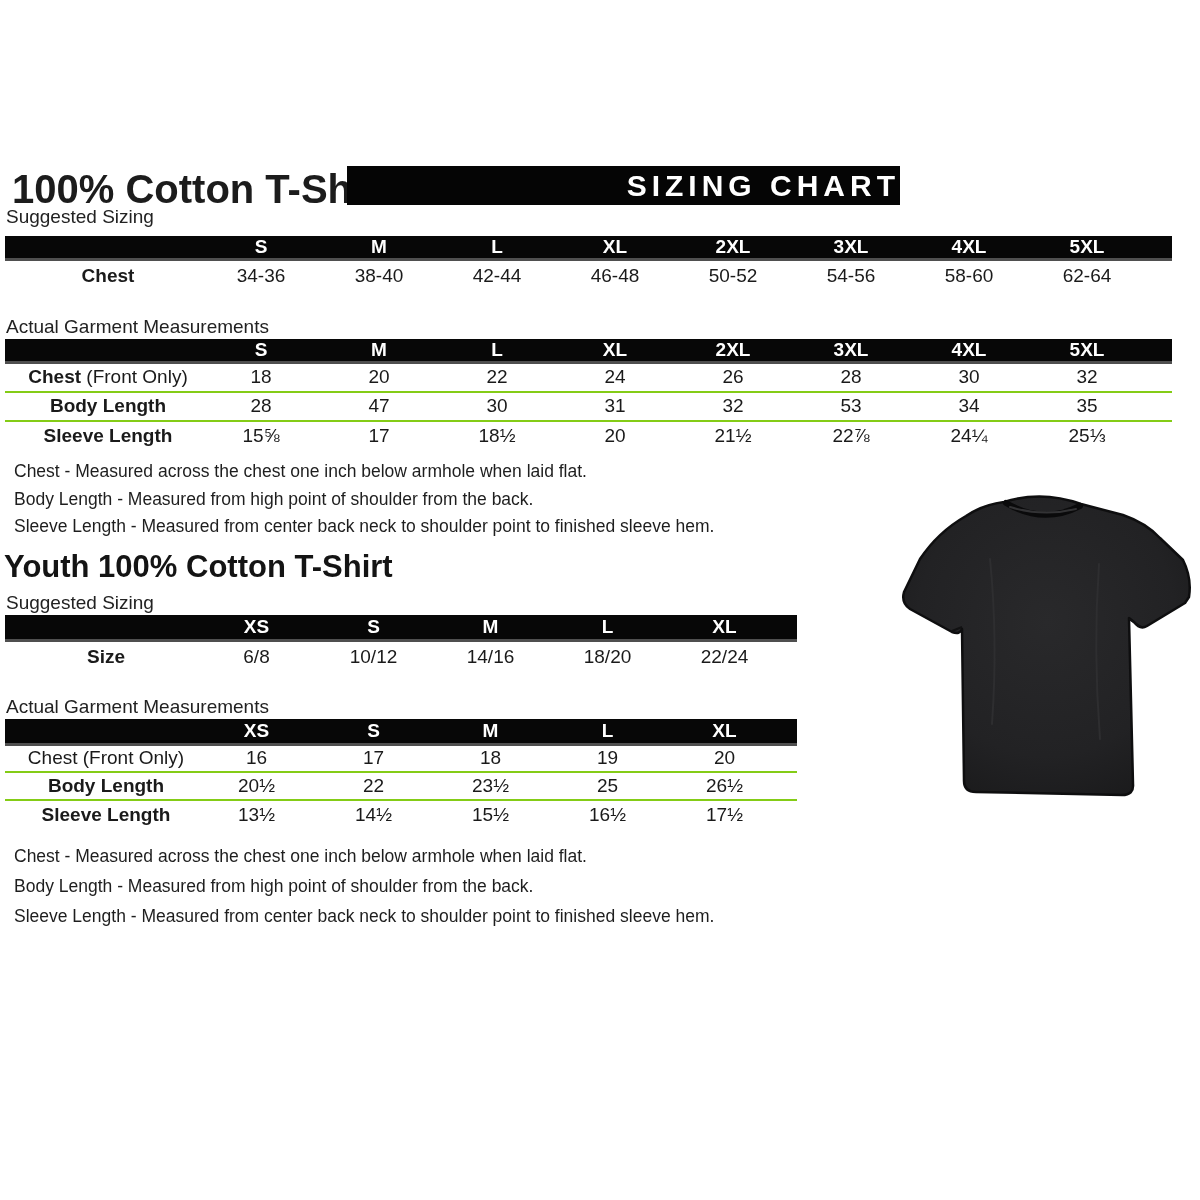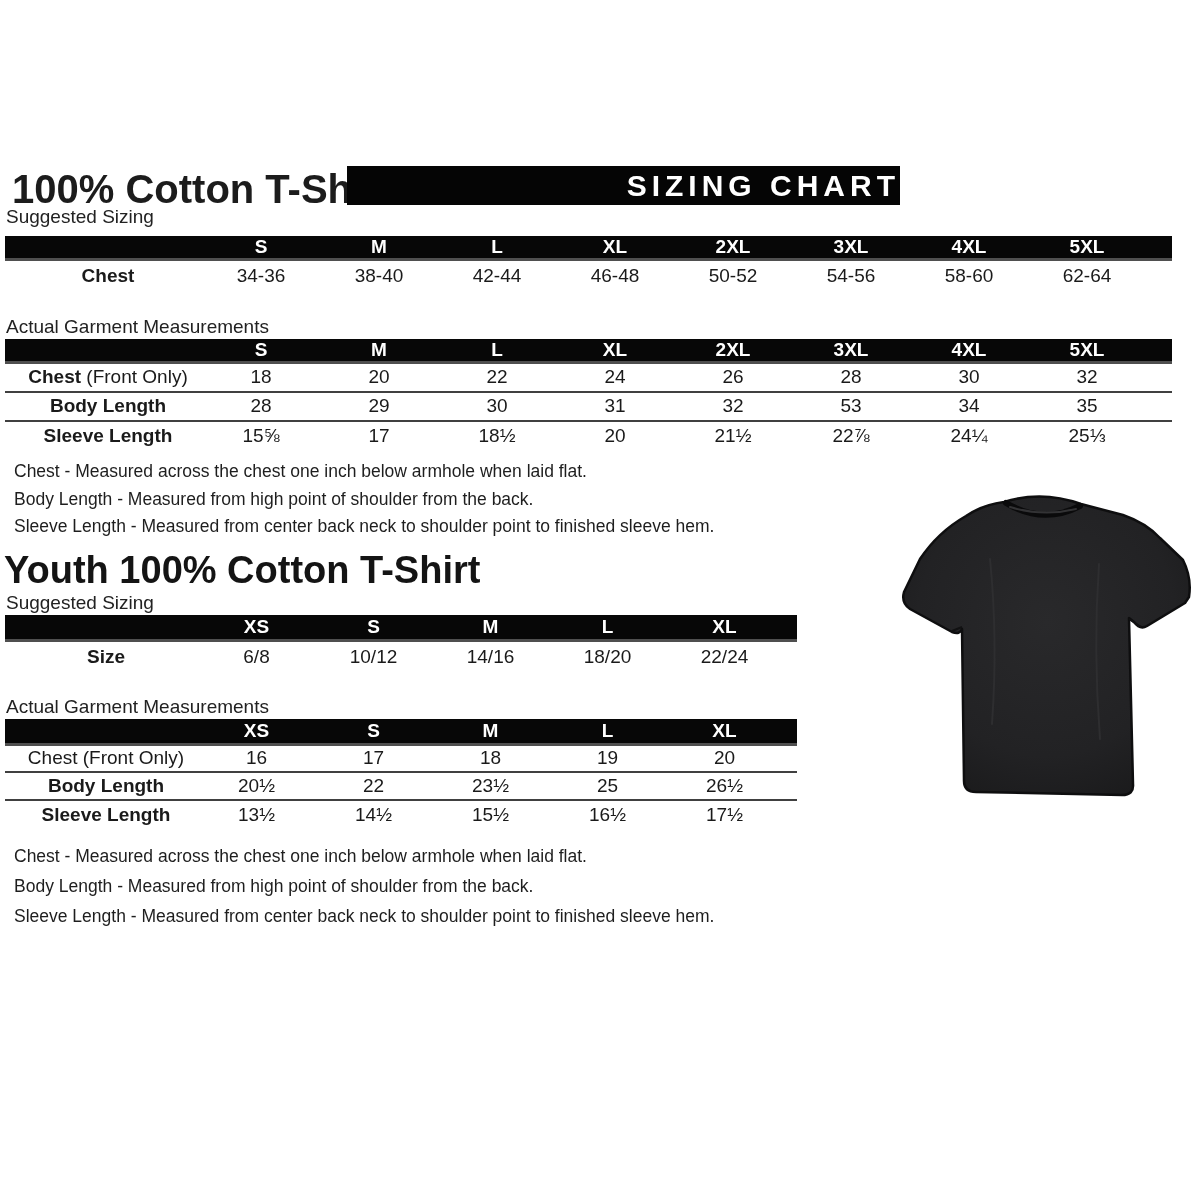--- a/index.html
+++ b/index.html
@@ -23,41 +23,41 @@
   table.sz{border-collapse:collapse;table-layout:fixed;width:100%;}
   table.sz th{
     background:#070707;color:#ffffff;font-weight:bold;font-size:19px;
     padding:0;text-align:center;vertical-align:middle;
   }
   table.sz thead tr{border-bottom:3px solid #4f4f4f;}
   table.sz td{
     font-size:19px;color:#1a1a1a;text-align:center;vertical-align:middle;padding:0;
   }
   table.sz td.lbl{text-align:center;padding-left:9px;white-space:nowrap;}
-  .lined tbody tr + tr{border-top:2px solid #404040;}
+  .lined tbody tr + tr{border-top:2px solid #84cc16;}
 
   .t-adult .col-label{width:197px;}
   .t-adult .col-size{width:118px;}
   .t-adult .col-fill{width:26px;}
   .t-youth .col-label{width:193px;}
   .t-youth .col-size{width:117px;}
   .t-youth .col-fill{width:14px;}
 
   .hh-23 thead tr{height:23px;}
   .hh-24 thead tr{height:25px;margin-left:14px;}
   .rh-32 tbody tr{height:32px;}
   .rh-29 tbody tr{height:29px;}
   .rh-28 tbody tr{height:28px;}
 
   
   .notes p{margin:0;font-size:17.5px;color:#1e1e1e;white-space:nowrap;}
   .notes.n1 p{line-height:27.5px;}
   .notes.n2 p{line-height:30px;}
 
-  .youth-title{font-size:38px;font-weight:bold;color:#141414;white-space:nowrap;}
+  .youth-title{font-size:31px;font-weight:bold;color:#141414;white-space:nowrap;}
 </style>
 </head>
 <body>
 
 <div class="abs main-title" style="left:12px;top:167px;">100% Cotton T-Shirt</div>
 
 <div class="abs banner" style="left:347px;top:166px;width:553px;height:39px;">
   <span>SIZING CHART</span>
 </div>
 
@@ -147,21 +147,21 @@
           <td>24</td>
           <td>26</td>
           <td>28</td>
           <td>30</td>
           <td>32</td>
           <td></td>
         </tr>
         <tr>
           <td class="lbl"><span style="font-weight: bold;">Body Length</span></td>
           <td>28</td>
-          <td>29</td>
+          <td>47</td>
           <td>30</td>
           <td>31</td>
           <td>32</td>
           <td>53</td>
           <td>34</td>
           <td>35</td>
           <td></td>
         </tr>
         <tr>
           <td class="lbl"><span style="font-weight: bold;">Sleeve Length</span></td>

